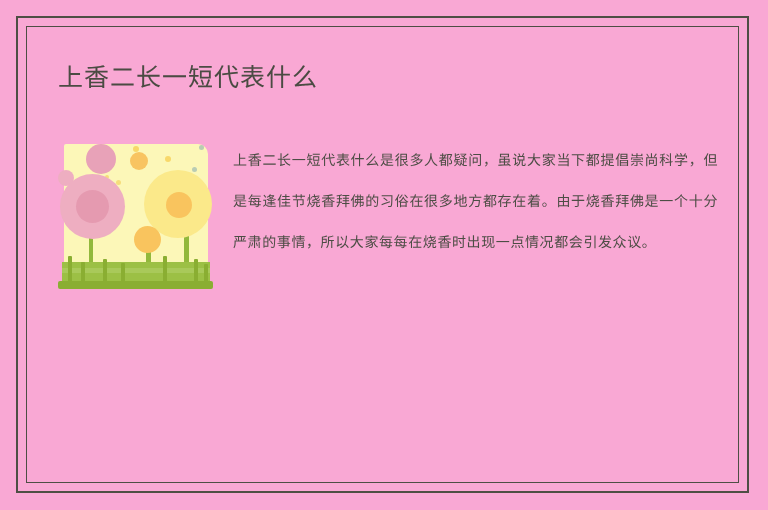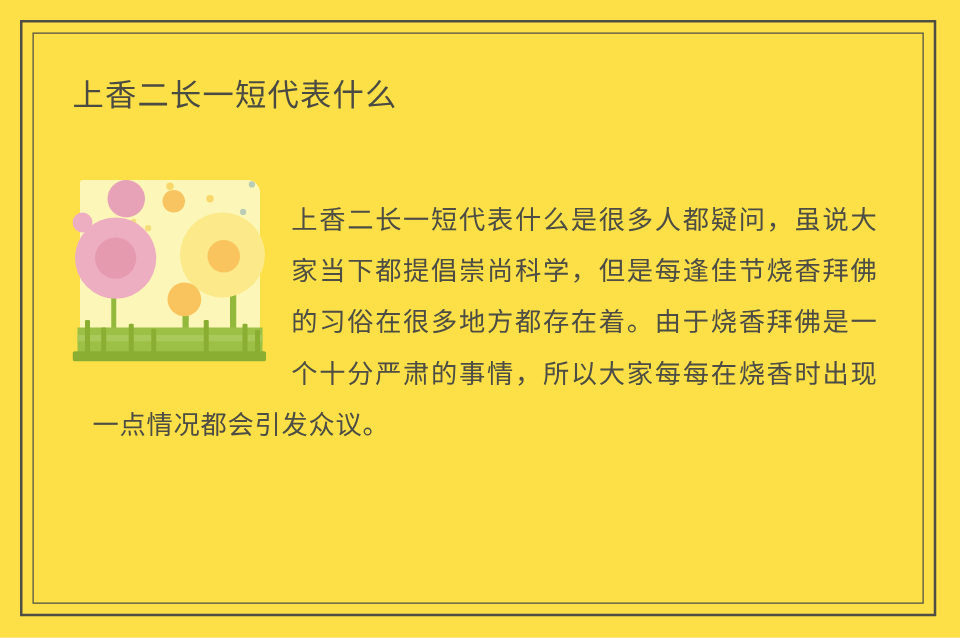--- a/index.html
+++ b/index.html
@@ -12,21 +12,21 @@
     height: 510px;
     background: #fbfaf5;
     font-family: "Liberation Sans", "DejaVu Sans", sans-serif;
     overflow: hidden;
   }
 
   .page {
     position: relative;
     width: 768px;
     height: 510px;
-    background: #fde047;
+    background: #f9a8d4;
     box-sizing: border-box;
   }
 
   
   .frame-outer {
     position: absolute;
     left: 16px;
     top: 16px;
     width: 733px;
     height: 477px;
@@ -163,26 +163,26 @@
   }
   .bl1 { left: 10px;  top: 112px; width: 4px; height: 26px; }
   .bl2 { left: 23px;  top: 118px; width: 4px; height: 20px; }
   .bl3 { left: 45px;  top: 115px; width: 4px; height: 23px; }
   .bl4 { left: 63px;  top: 119px; width: 4px; height: 19px; }
   .bl5 { left: 105px; top: 112px; width: 4px; height: 26px; }
   .bl6 { left: 136px; top: 115px; width: 4px; height: 23px; }
   .bl7 { left: 146px; top: 120px; width: 4px; height: 18px; }
 
   .body-text {
-    font-size: 21px;
+    font-size: 14px;
     line-height: 41px;
     color: #4d4d45;
     letter-spacing: 0.6px;
     text-align: justify;
-    margin: 16px;
+    margin: 0;
   }
 </style>
 </head>
 <body>
 
 <div class="page">
 
   <div class="frame-outer"></div>
   <div class="frame-inner"></div>
 

